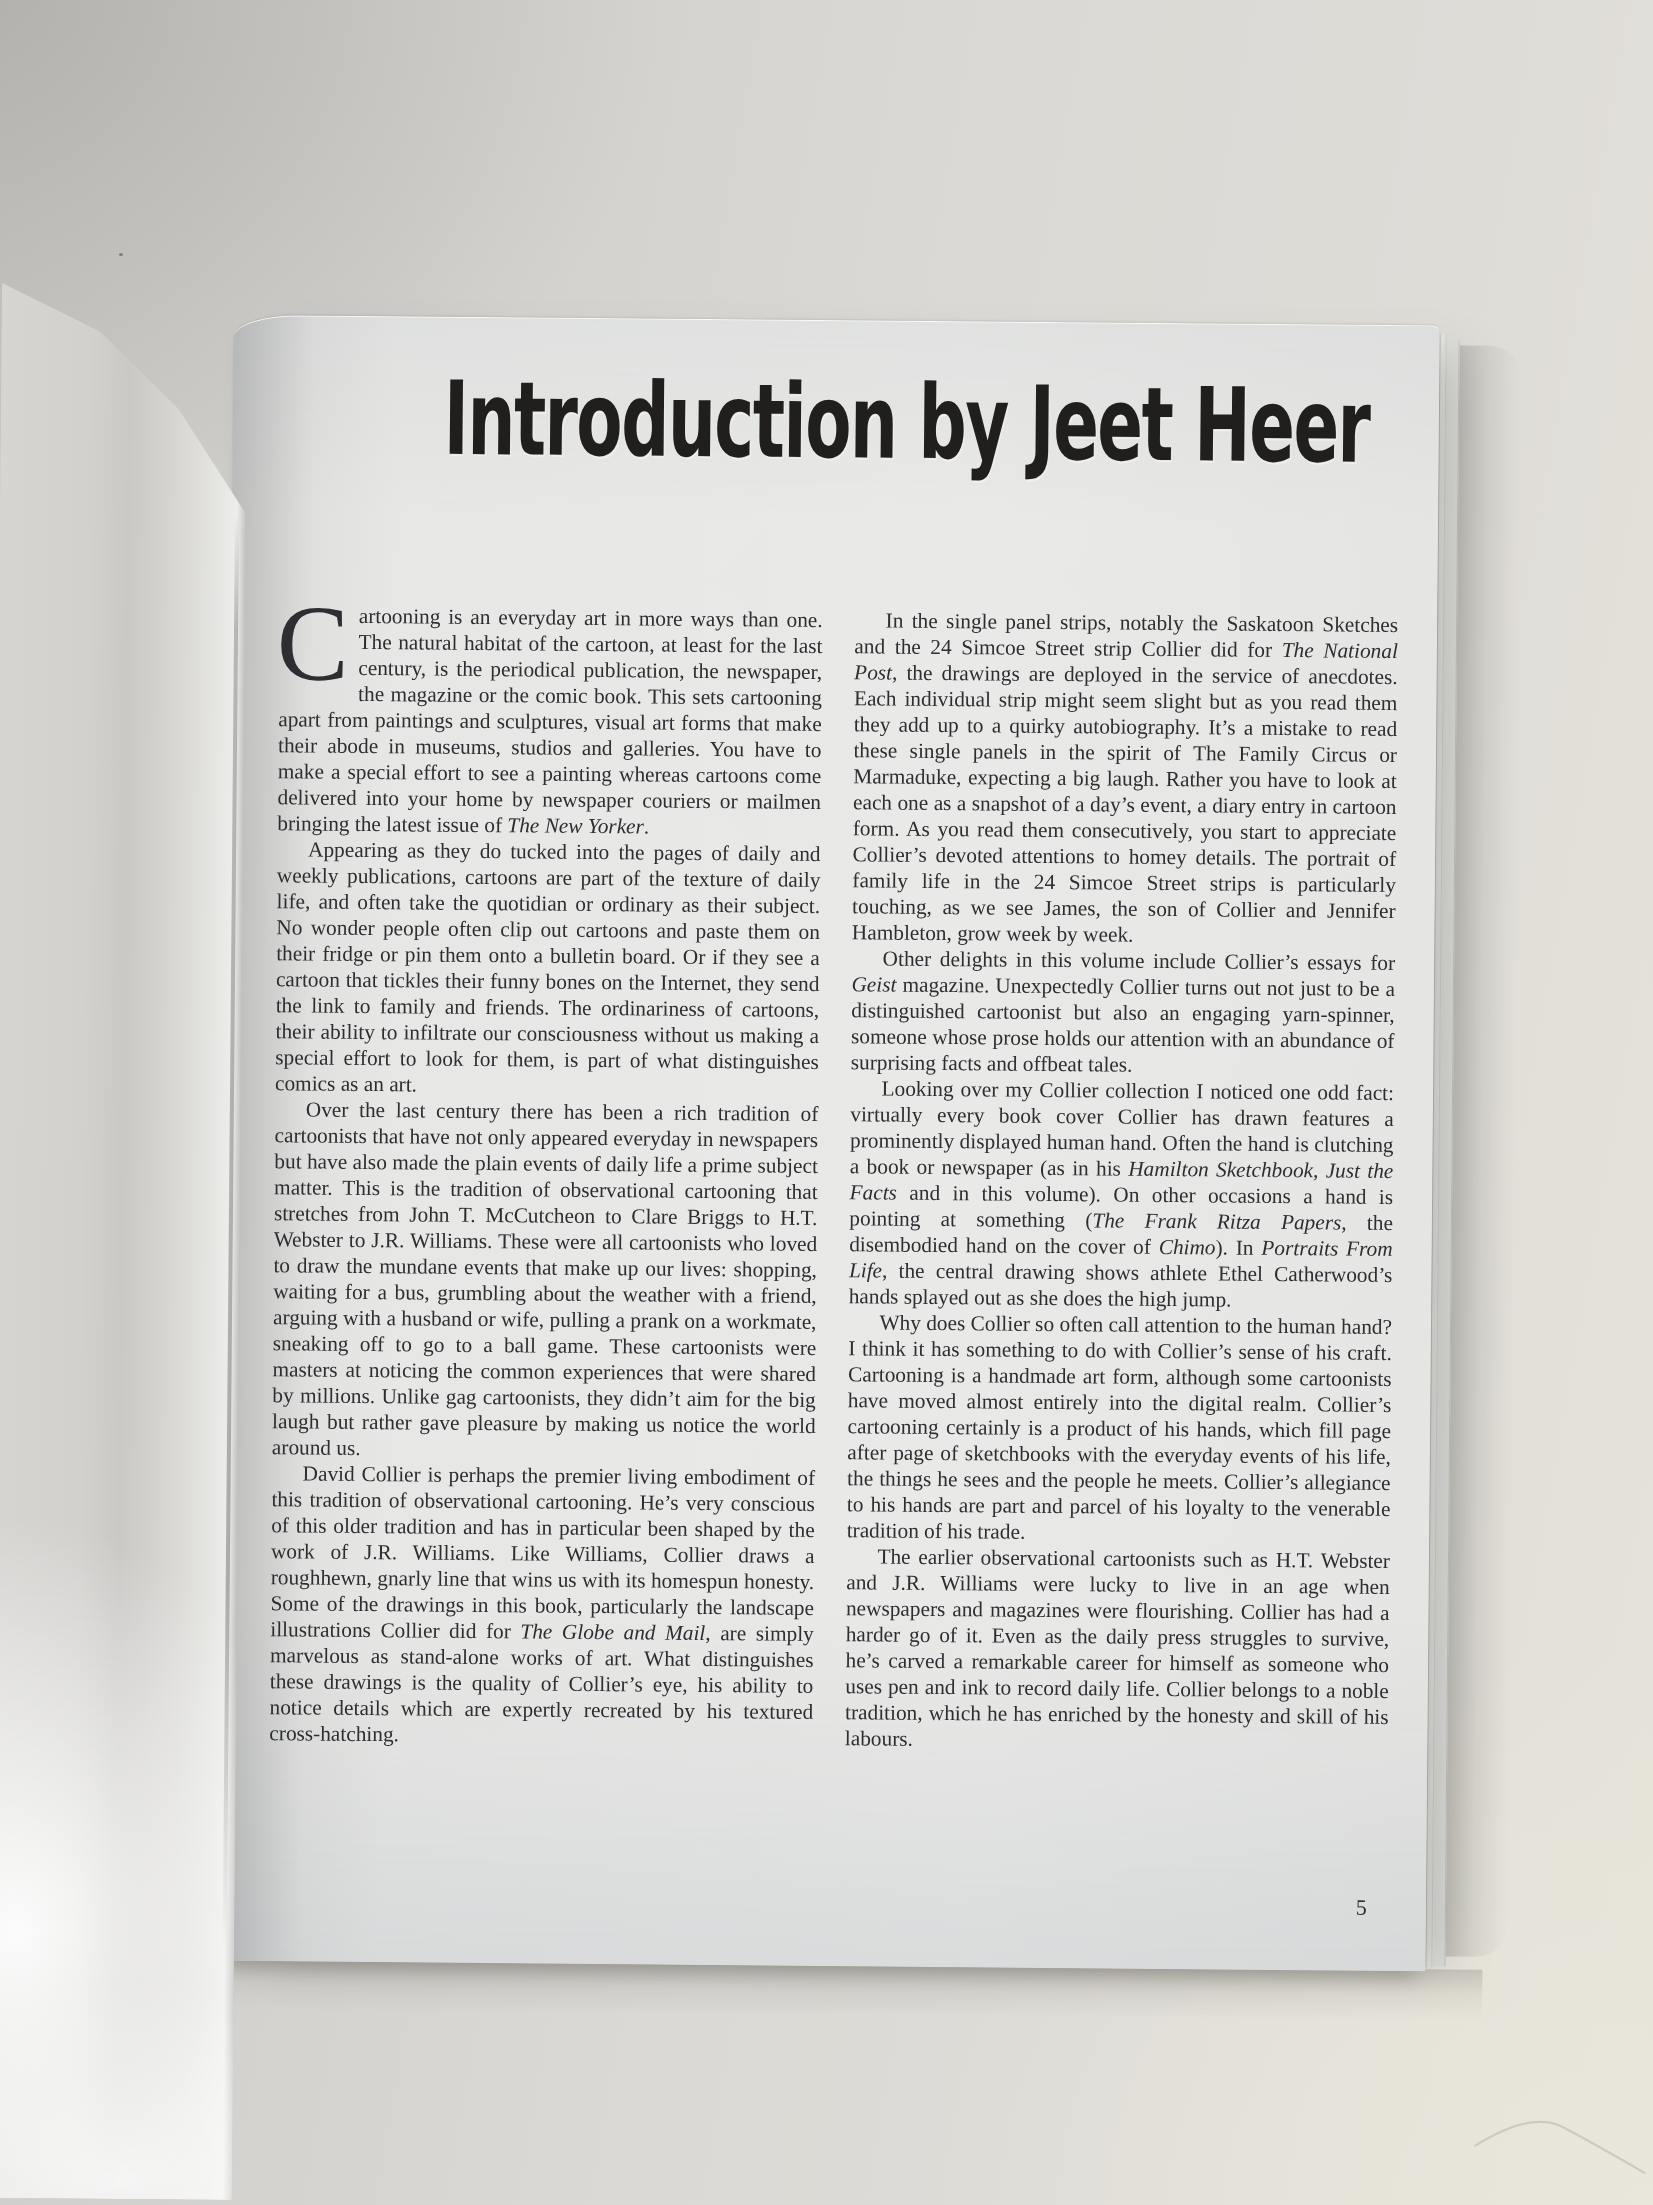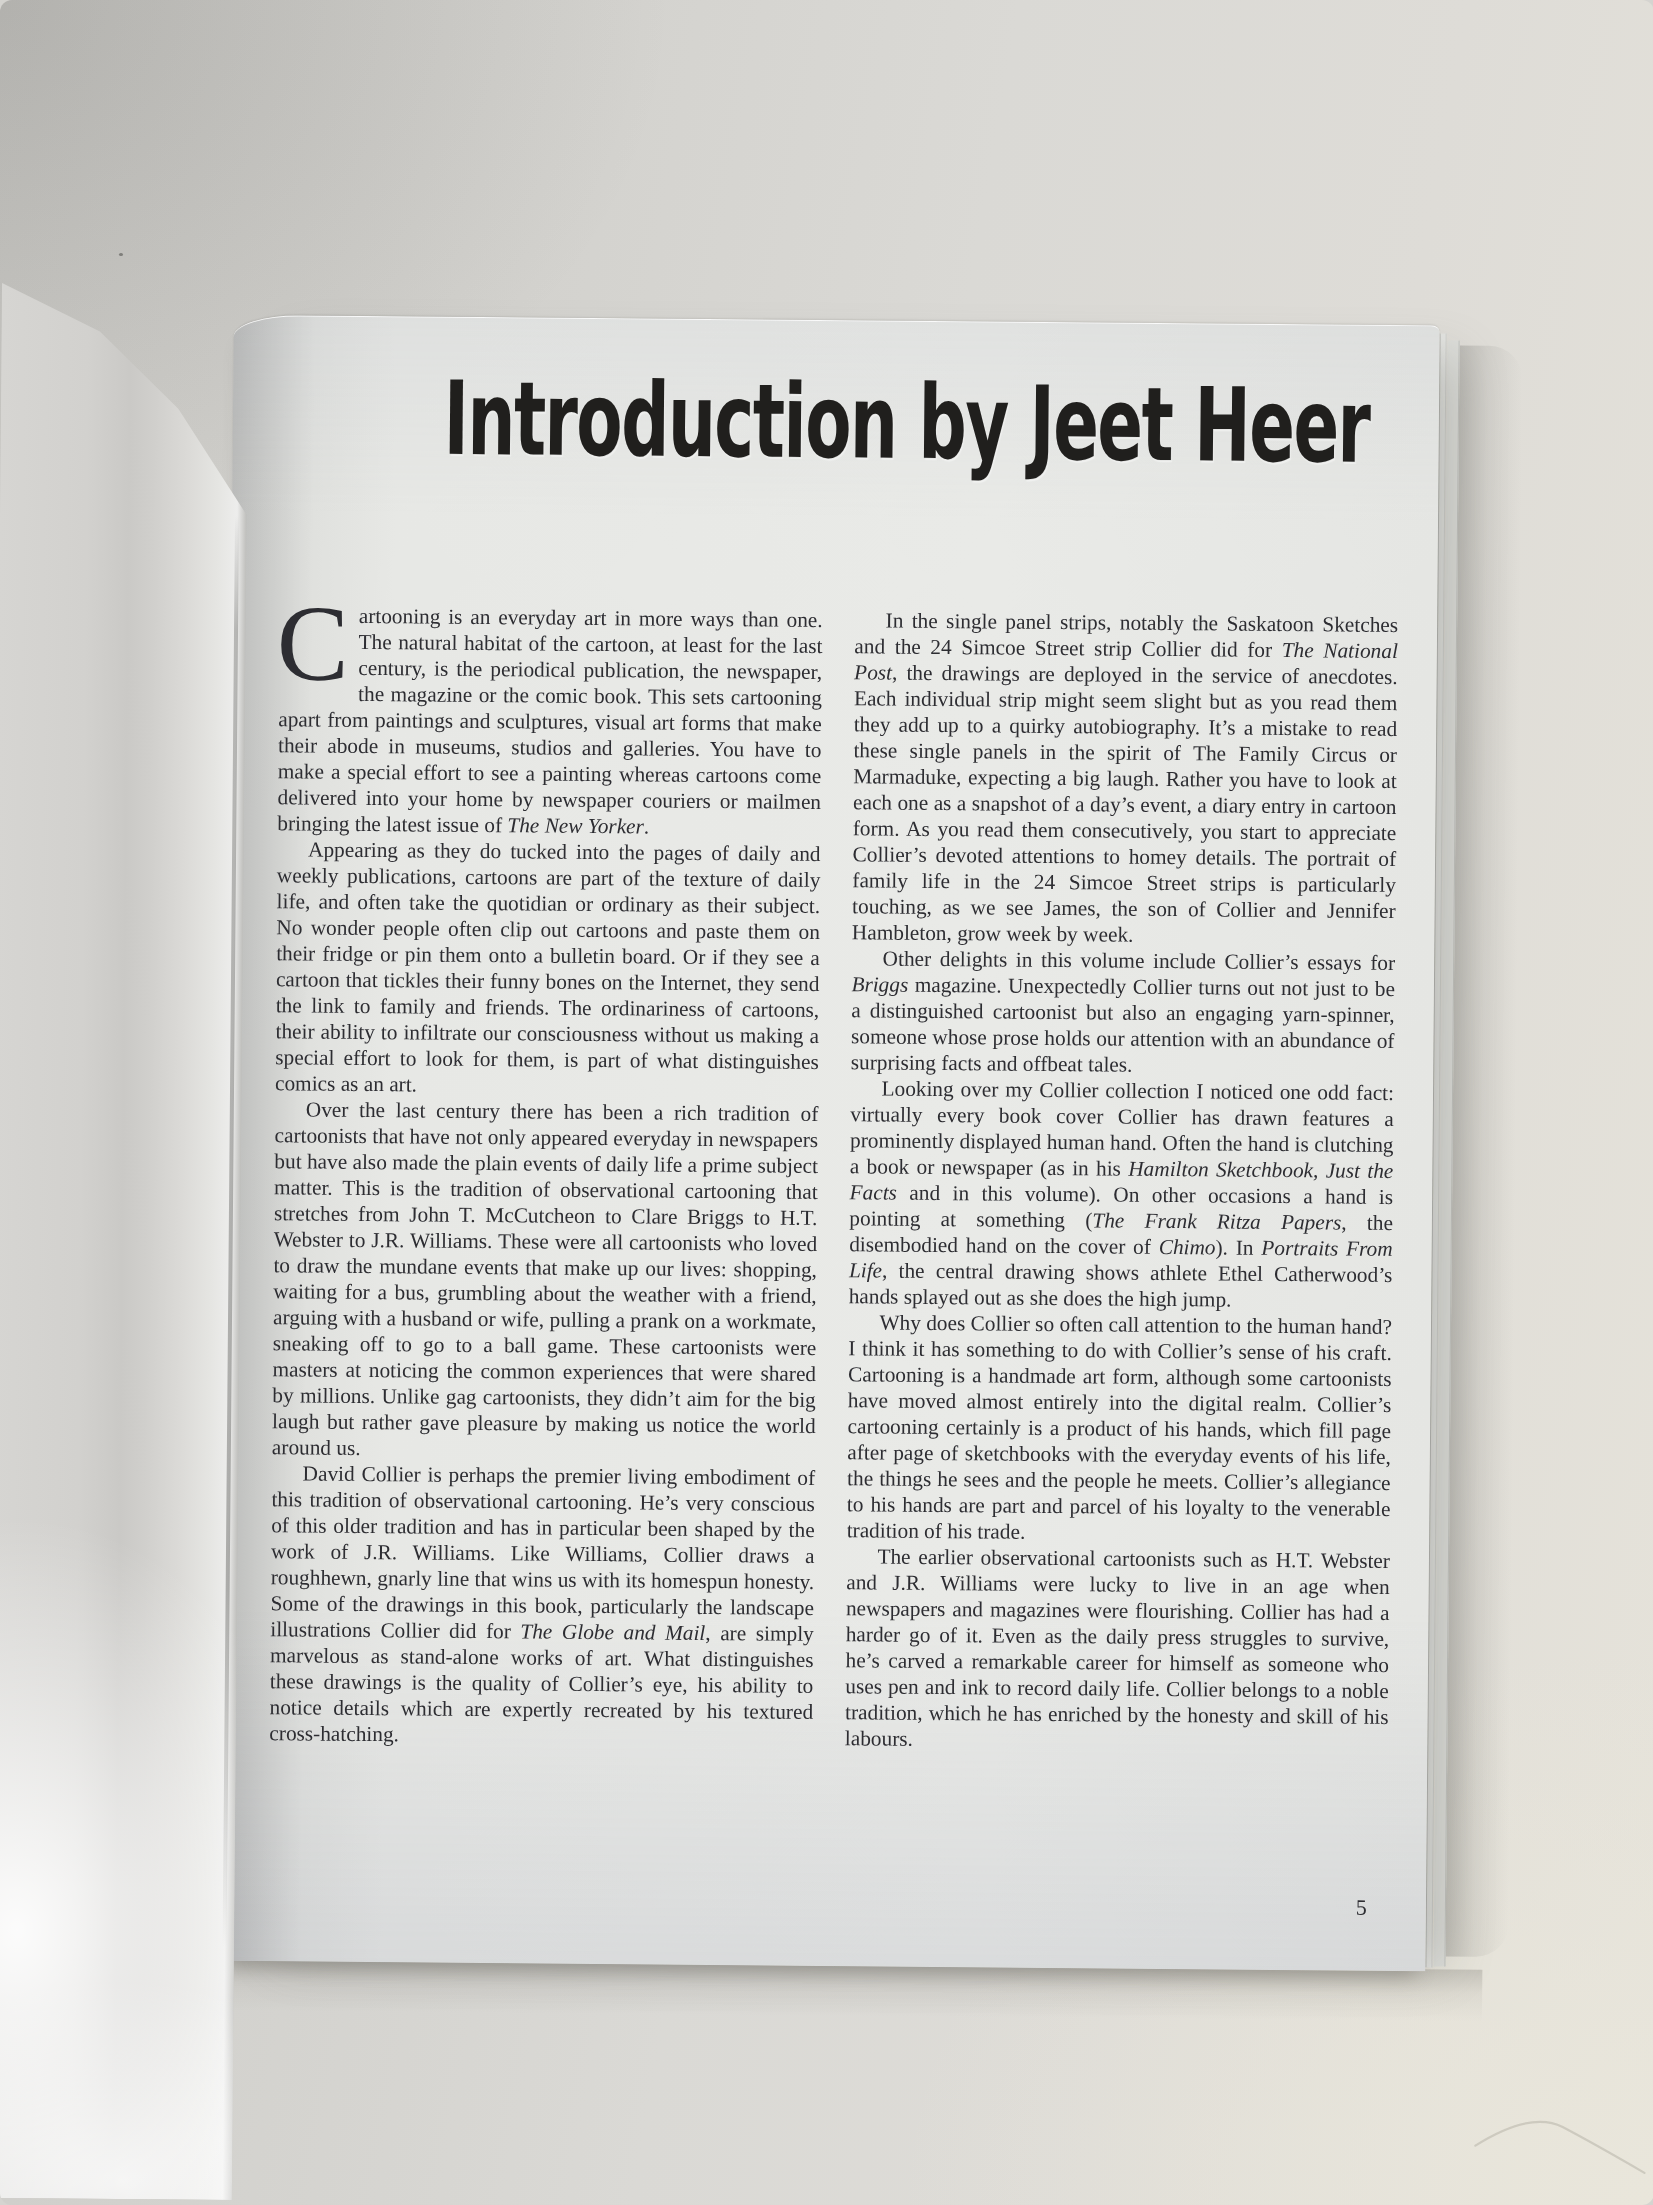--- a/index.html
+++ b/index.html
@@ -14,21 +14,20 @@
   html,body{width:1654px;height:2205px;overflow:hidden;}
   body{font-family:"Liberation Serif","DejaVu Serif",serif;background:#d5d4d0;}
 
   
   .scene{
     position:absolute;inset:0;width:1654px;height:2205px;overflow:hidden;
     background:
       radial-gradient(1258px 930px at 100% 100%, var(--table-light) 0%, rgba(239,235,221,0) 60%),
       radial-gradient(1039px 820px at 0% 0%, rgba(40,40,38,0.14) 0%, rgba(40,40,38,0) 65%),
       linear-gradient(100deg, var(--table-dark) 0%, #d2d1cd 25%, #dad9d5 50%, #dedcd7 72%, #e6e3da 100%);
-    border-radius: 12px;
   }
   .speck{position:absolute;left:119px;top:253px;width:3.8px;height:3.3px;border-radius:50%;
     background:#6a6a66;opacity:.75;}
   .fiber{position:absolute;left:1471px;top:2106px;width:180px;height:77px;}
 
   
   .book{position:absolute;inset:0;transform:rotate(0.5deg);transform-origin:820px 1094px;}
 
   .page{
     position:absolute;left:227px;top:320px;width:1206px;height:1646px;
@@ -123,21 +122,21 @@
 
       <div class="columns">
         <div class="col">
           <p class="para first"><span class="dropcap">C</span><span><span>artooning is an everyday art in more ways than one. The natural habitat of the cartoon, at least for the last century, is the periodical publication, the newspaper, the magazine or the comic book. This sets cartooning apart from paintings and sculptures, visual art forms that make their abode in museums, studios and galleries. You have to make a special effort to see a painting whereas cartoons come delivered into your home by newspaper couriers or mailmen bringing the latest issue of </span><i>The New Yorker</i><span>.</span></span></p>
           <p class="para"><span>Appearing as they do tucked into the pages of daily and weekly publications, cartoons are part of the texture of daily life, and often take the quotidian or ordinary as their subject. No wonder people often clip out cartoons and paste them on their fridge or pin them onto a bulletin board. Or if they see a cartoon that tickles their funny bones on the Internet, they send the link to family and friends. The ordinariness of cartoons, their ability to infiltrate our consciousness without us making a special effort to look for them, is part of what distinguishes comics as an art.</span></p>
           <p class="para"><span>Over the last century there has been a rich tradition of cartoonists that have not only appeared everyday in newspapers but have also made the plain events of daily life a prime subject matter. This is the tradition of observational cartooning that stretches from John T. McCutcheon to Clare Briggs to H.T. Webster to J.R. Williams. These were all cartoonists who loved to draw the mundane events that make up our lives: shopping, waiting for a bus, grumbling about the weather with a friend, arguing with a husband or wife, pulling a prank on a workmate, sneaking off to go to a ball game. These cartoonists were masters at noticing the common experiences that were shared by millions. Unlike gag cartoonists, they didn’t aim for the big laugh but rather gave pleasure by making us notice the world around us.</span></p>
           <p class="para"><span>David Collier is perhaps the premier living embodiment of this tradition of observational cartooning. He’s very conscious of this older tradition and has in particular been shaped by the work of J.R. Williams. Like Williams, Collier draws a roughhewn, gnarly line that wins us with its homespun honesty. Some of the drawings in this book, particularly the landscape illustrations Collier did for </span><i>The Globe and Mail</i><span>, are simply marvelous as stand-alone works of art. What distinguishes these drawings is the quality of Collier’s eye, his ability to notice details which are expertly recreated by his textured cross-hatching.</span></p>
         </div>
         <div class="col">
           <p class="para"><span>In the single panel strips, notably the Saskatoon Sketches and the 24 Simcoe Street strip Collier did for </span><i>The National Post</i><span>, the drawings are deployed in the service of anecdotes. Each individual strip might seem slight but as you read them they add up to a quirky autobiography. It’s a mistake to read these single panels in the spirit of The Family Circus or Marmaduke, expecting a big laugh. Rather you have to look at each one as a snapshot of a day’s event, a diary entry in cartoon form. As you read them consecutively, you start to appreciate Collier’s devoted attentions to homey details. The portrait of family life in the 24 Simcoe Street strips is particularly touching, as we see James, the son of Collier and Jennifer Hambleton, grow week by week.</span></p>
-          <p class="para"><span>Other delights in this volume include Collier’s essays for </span><i>Briggs</i><span> magazine. Unexpectedly Collier turns out not just to be a distinguished cartoonist but also an engaging yarn-spinner, someone whose prose holds our attention with an abundance of surprising facts and offbeat tales.</span></p>
+          <p class="para"><span>Other delights in this volume include Collier’s essays for </span><i>Geist</i><span> magazine. Unexpectedly Collier turns out not just to be a distinguished cartoonist but also an engaging yarn-spinner, someone whose prose holds our attention with an abundance of surprising facts and offbeat tales.</span></p>
           <p class="para"><span>Looking over my Collier collection I noticed one odd fact: virtually every book cover Collier has drawn features a prominently displayed human hand. Often the hand is clutching a book or newspaper (as in his </span><i>Hamilton Sketchbook, Just the Facts</i><span> and in this volume). On other occasions a hand is pointing at something (</span><i>The Frank Ritza Papers</i><span>, the disembodied hand on the cover of </span><i>Chimo</i><span>). In </span><i>Portraits From Life</i><span>, the central drawing shows athlete Ethel Catherwood’s hands splayed out as she does the high jump.</span></p>
           <p class="para"><span>Why does Collier so often call attention to the human hand? I think it has something to do with Collier’s sense of his craft. Cartooning is a handmade art form, although some cartoonists have moved almost entirely into the digital realm. Collier’s cartooning certainly is a product of his hands, which fill page after page of sketchbooks with the everyday events of his life, the things he sees and the people he meets. Collier’s allegiance to his hands are part and parcel of his loyalty to the venerable tradition of his trade.</span></p>
           <p class="para"><span>The earlier observational cartoonists such as H.T. Webster and J.R. Williams were lucky to live in an age when newspapers and magazines were flourishing. Collier has had a harder go of it. Even as the daily press struggles to survive, he’s carved a remarkable career for himself as someone who uses pen and ink to record daily life. Collier belongs to a noble tradition, which he has enriched by the honesty and skill of his labours.</span></p>
         </div>
       </div>
 
       <div class="pagenum">5</div>
     </div>
 
     <div class="curl"></div>

